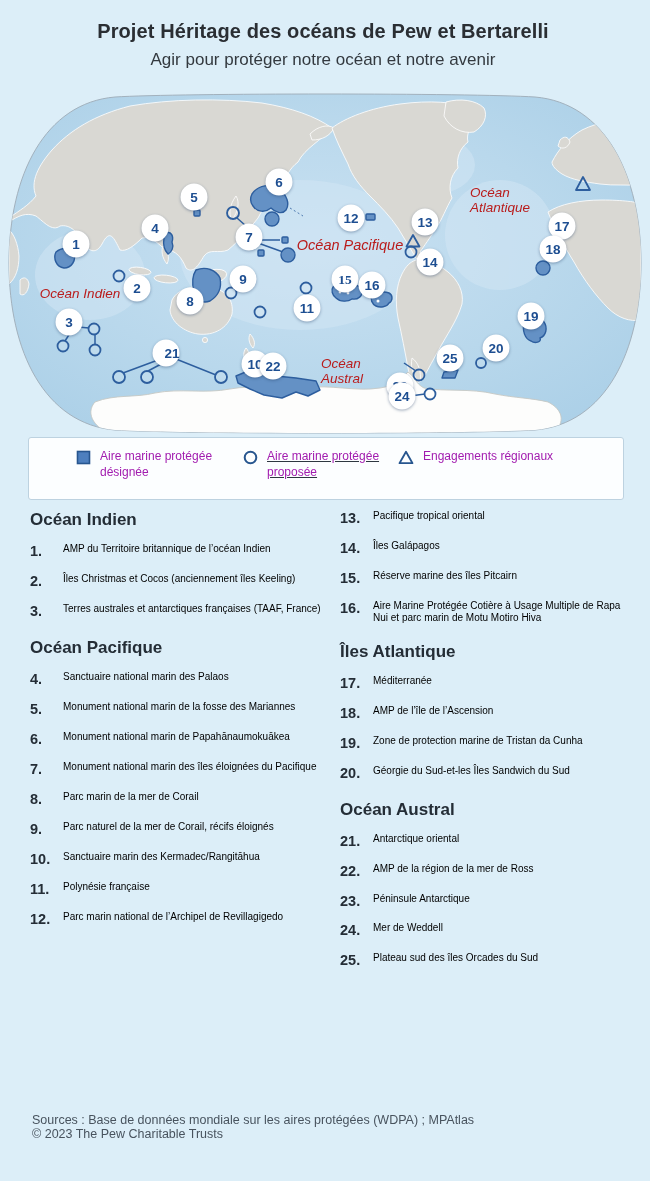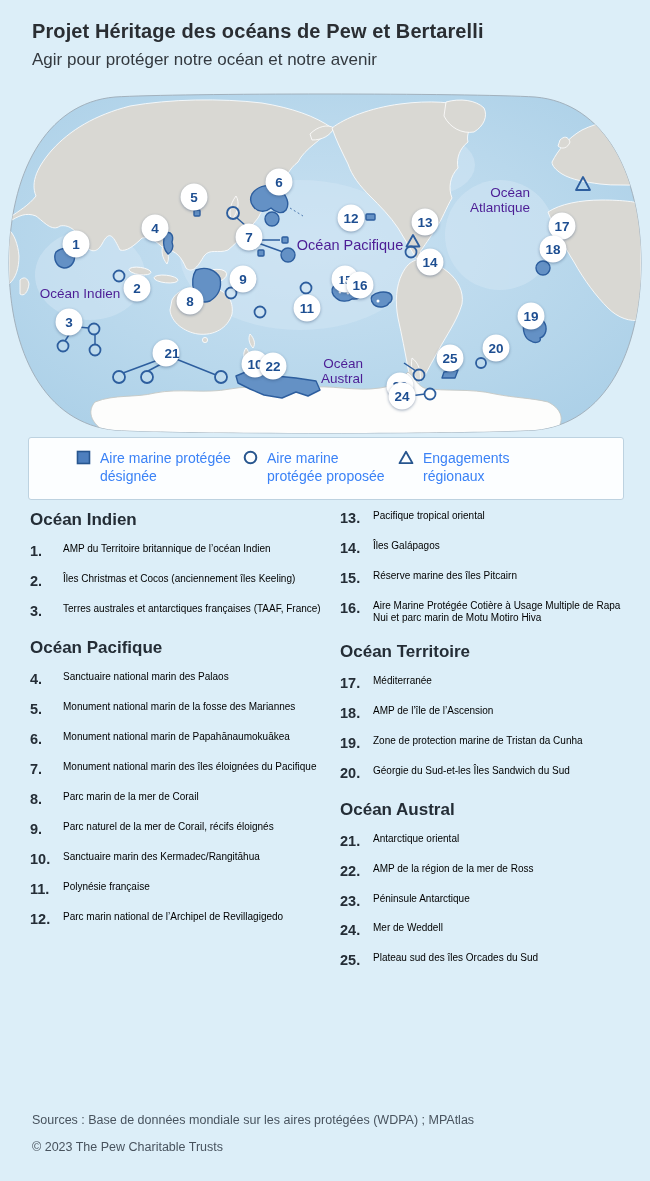--- a/index.html
+++ b/index.html
@@ -7,67 +7,67 @@
     width:650px;height:1181px;
     background:#dceef8;
     font-family:"Liberation Sans", sans-serif;
     color:#2e3740;
     position:relative;
     overflow:hidden;
   }
   .page{position:absolute;inset:0;}
 
   
-  .hdr{position:absolute;left:32px;top:20px;right:36px;}
+  .hdr{position:absolute;left:32px;top:20px;right:36px;text-align:center;}
   .title{font-size:20px;font-weight:bold;color:#2a2e33;letter-spacing:.1px;}
   .subtitle{font-size:17px;color:#33393f;margin-top:7px;}
 
   
   .map-wrap{position:absolute;left:0;top:0;width:650px;height:440px;}
   .map-svg{position:absolute;left:0;top:0;}
 
   .ocean-label{
-    position:absolute;color:#4c1d95;
-    font-size:13.5px;line-height:1.12;text-align:right;white-space:nowrap;
+    position:absolute;font-style:italic;color:#b91c1c;
+    font-size:13.5px;line-height:1.12;text-align:left;white-space:nowrap;
     transform:translate(-50%,-50%);
   }
   .mk{
     position:absolute;width:27px;height:27px;border-radius:50%;
     background:#ffffff;box-shadow:0 1px 3px rgba(30,60,100,.42);
     display:flex;align-items:center;justify-content:center;
     transform:translate(-50%,-50%);
   }
   .mk span{font-weight:bold;font-size:13.5px;color:#1d4e91;line-height:1;}
 
   
   .legend{
     position:absolute;left:28px;top:437px;width:594px;height:61px;
     background:#fcfeff;border:1px solid #bdd2e0;border-radius:3px;
   }
   .leg-item{position:absolute;top:11px;display:flex;align-items:flex-start;}
   .leg-icon{flex:0 0 auto;margin-top:1px;margin-right:9px;}
-  .leg-label{font-size:14px;color:#3b82f6;line-height:1.3;}
+  .leg-label{font-size:12px;color:#a21caf;line-height:1.3;}
   .leg-1{left:47px;width:160px;}
-  .leg-2{left:214px;width:150px;}
+  .leg-2{left:214px;width:150px;text-decoration:underline;}
   .leg-3{left:369px;width:160px;}
 
   
   .col{position:absolute;top:510px;width:296px;}
   .col-left{left:30px;}
   .col-right{left:340px;}
   .sec-h{font-size:17px;font-weight:bold;color:#242d36;margin:17px 0 13px 0;}
   .col .blk:first-child .sec-h{margin-top:0;}
   .li{display:grid;grid-template-columns:33px 1fr;margin-bottom:12px;}
   .li .num{font-weight:bold;color:#242d36;font-size:14.5px;line-height:1.24;}
   .li .txt{color:#000000;font-size:10px;line-height:1.24;padding-right:4px;}
 
   
   .ftr{position:absolute;left:32px;top:1113px;right:20px;}
   .src{font-size:12.5px;color:#48535e;}
-  .cpy{font-size:12.5px;color:#48535e;margin-top:13px;}
+  .cpy{font-size:12.5px;color:#48535e;margin-top:0;}
 </style>
 </head>
 <body>
 
 <div class="page">
 
   <div class="hdr">
     <div class="title">Projet Héritage des océans de Pew et Bertarelli</div>
     <div class="subtitle">Agir pour protéger notre océan et notre avenir</div>
   </div>
@@ -236,21 +236,21 @@
       </div>
     <div class="mk" style="left:425px;top:222px;">
         <span>13</span>
       </div>
     <div class="mk" style="left:430px;top:262px;">
         <span>14</span>
       </div>
     <div class="mk" style="left:345px;top:279px;font-family:Liberation Serif, serif;">
         <span>15</span>
       </div>
-    <div class="mk" style="left:360px;top:285px;">
+    <div class="mk" style="left:372px;top:285px;">
         <span>16</span>
       </div>
     <div class="mk" style="left:562px;top:183px;margin-top:43px;">
         <span>17</span>
       </div>
     <div class="mk" style="left:553px;top:249px;">
         <span>18</span>
       </div>
     <div class="mk" style="left:531px;top:316px;">
         <span>19</span>
@@ -366,21 +366,21 @@
       <div class="li">
           <span class="num">15.</span>
           <span class="txt">Réserve marine des îles Pitcairn</span>
         </div>
       <div class="li">
           <span class="num">16.</span>
           <span class="txt">Aire Marine Protégée Cotière à Usage Multiple de Rapa Nui et parc marin de Motu Motiro Hiva</span>
         </div>
     </div>
     <div class="blk">
-      <div class="sec-h">Océan Territoire</div>
+      <div class="sec-h">Îles Atlantique</div>
       <div class="li">
           <span class="num">17.</span>
           <span class="txt">Méditerranée</span>
         </div>
       <div class="li">
           <span class="num">18.</span>
           <span class="txt">AMP de l’île de l’Ascension</span>
         </div>
       <div class="li">
           <span class="num">19.</span>

